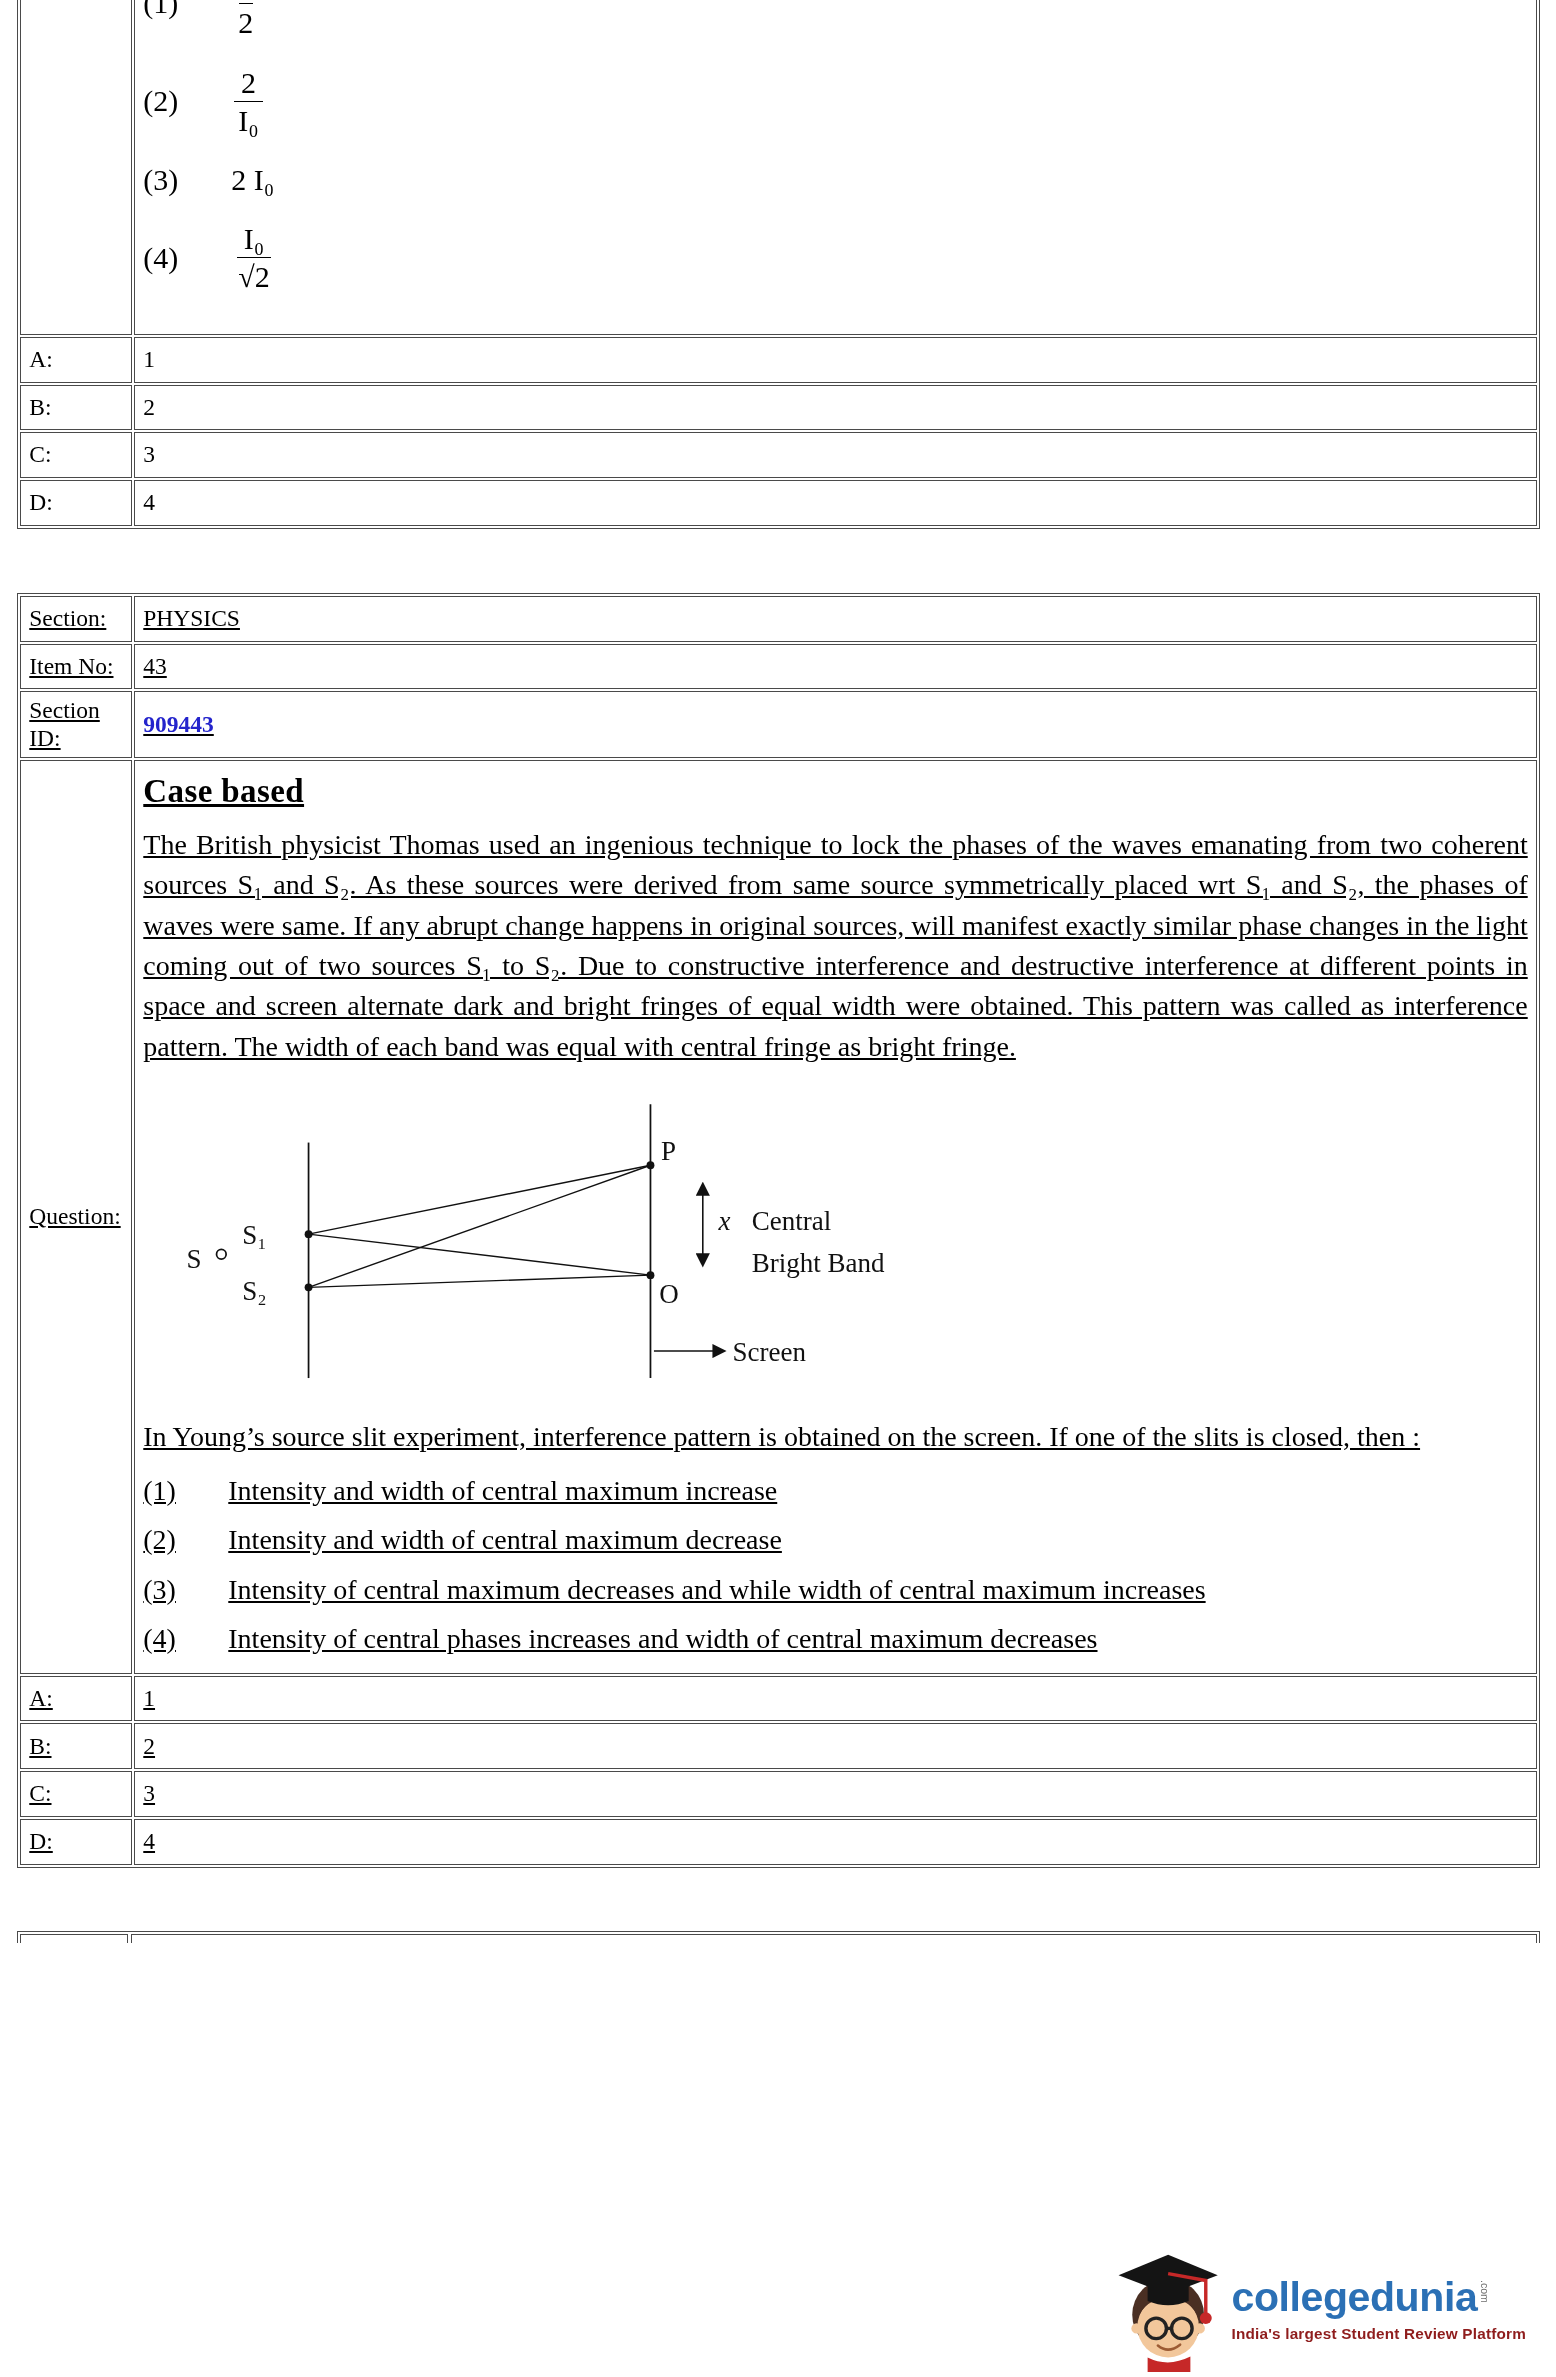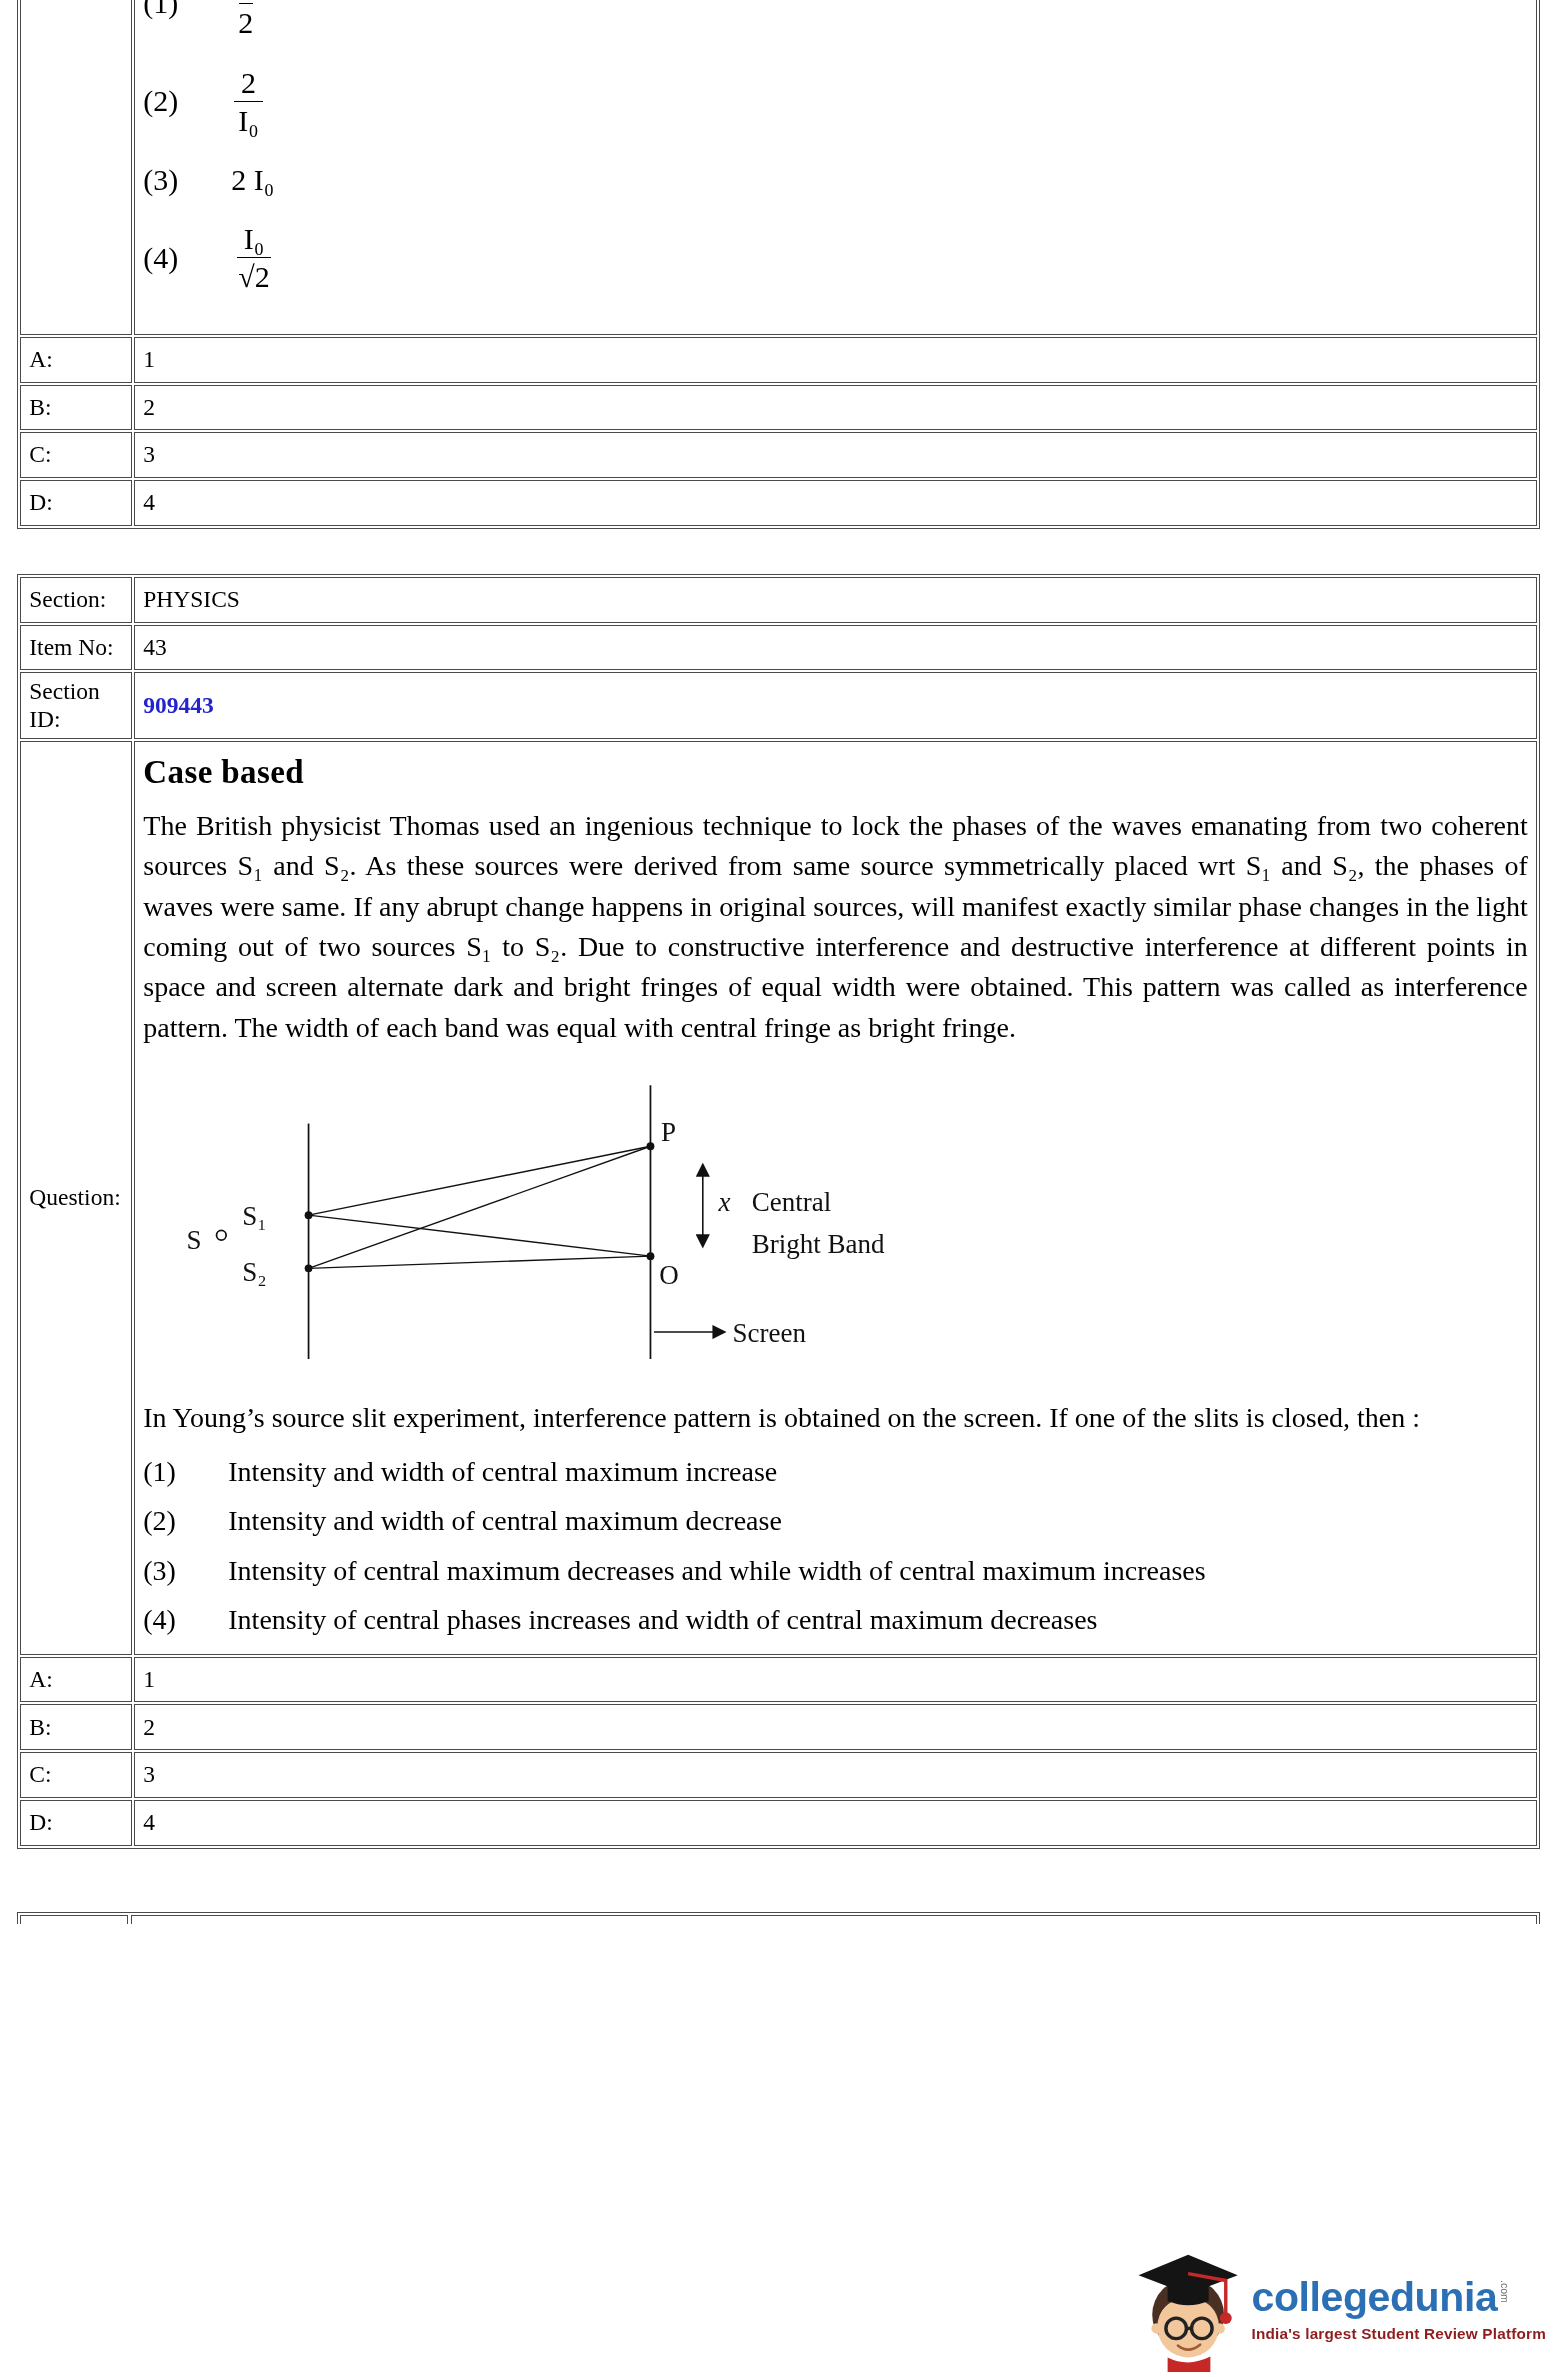--- a/index.html
+++ b/index.html
@@ -9,21 +9,21 @@
     font-family:"Liberation Serif","DejaVu Serif",serif;
   }
   .content { padding:0 16.6px; }
 
   
   table.qtable {
     width:100%; border-collapse:separate; border-spacing:2.6px;
     border:0.9px solid #4a4a4a; table-layout:fixed;
   }
   table.qtable.first { margin-top:-54px; }
-  table.qtable.second { margin-top:45px; }
+  table.qtable.second { margin-top:64px;text-decoration:underline; }
   col.col-label { width:112px; }
   table.qtable td {
     border:0.9px solid #4a4a4a; padding:4.4px 8.7px;
     font-size:23.5px; line-height:1.18; vertical-align:middle;
     overflow:hidden;
   }
   td.ans-cell, td.meta-value { height:35px; }
   td.label-cell { vertical-align:middle; }
   td.qid-value { font-weight:bold; color:var(--qid,#2424cc); }
 
@@ -51,21 +51,21 @@
     margin-top:63px; height:11.3px; overflow:hidden;
     border:0.9px solid #4a4a4a; border-bottom:none;
   }
   .sliver-inner { display:flex; gap:2.6px; margin:2.6px; }
   .sliver-cell { border:0.9px solid #4a4a4a; border-bottom:none; height:26px; }
   .sliver-cell.lab { width:106px; flex:none; }
   .sliver-cell.val { flex:1; }
 
   
   .footer-logo {
-    position:absolute; right:11px; bottom:5.2px;
+    position:absolute; right:31px; bottom:5.2px;
     display:flex; align-items:center; gap:7px;
     font-family:"Liberation Sans","DejaVu Sans",sans-serif;
   }
   .mascot { width:112px; height:124px; flex:none; }
   .logo-text { display:flex; flex-direction:column; }
   .brand-row { display:flex; align-items:flex-start; }
   .brand { color:var(--brand,#2b70b5); font-weight:bold; font-size:41px; line-height:1.0; letter-spacing:-0.4px; }
   .tld { writing-mode:vertical-rl; font-size:10.5px; color:#6f6f6f; margin-left:1.7px; margin-top:3.5px; line-height:1; }
   .tagline { color:var(--tagline,#8f1d1d); font-weight:bold; font-size:15.3px; margin-top:7px; letter-spacing:0.2px; }
 

